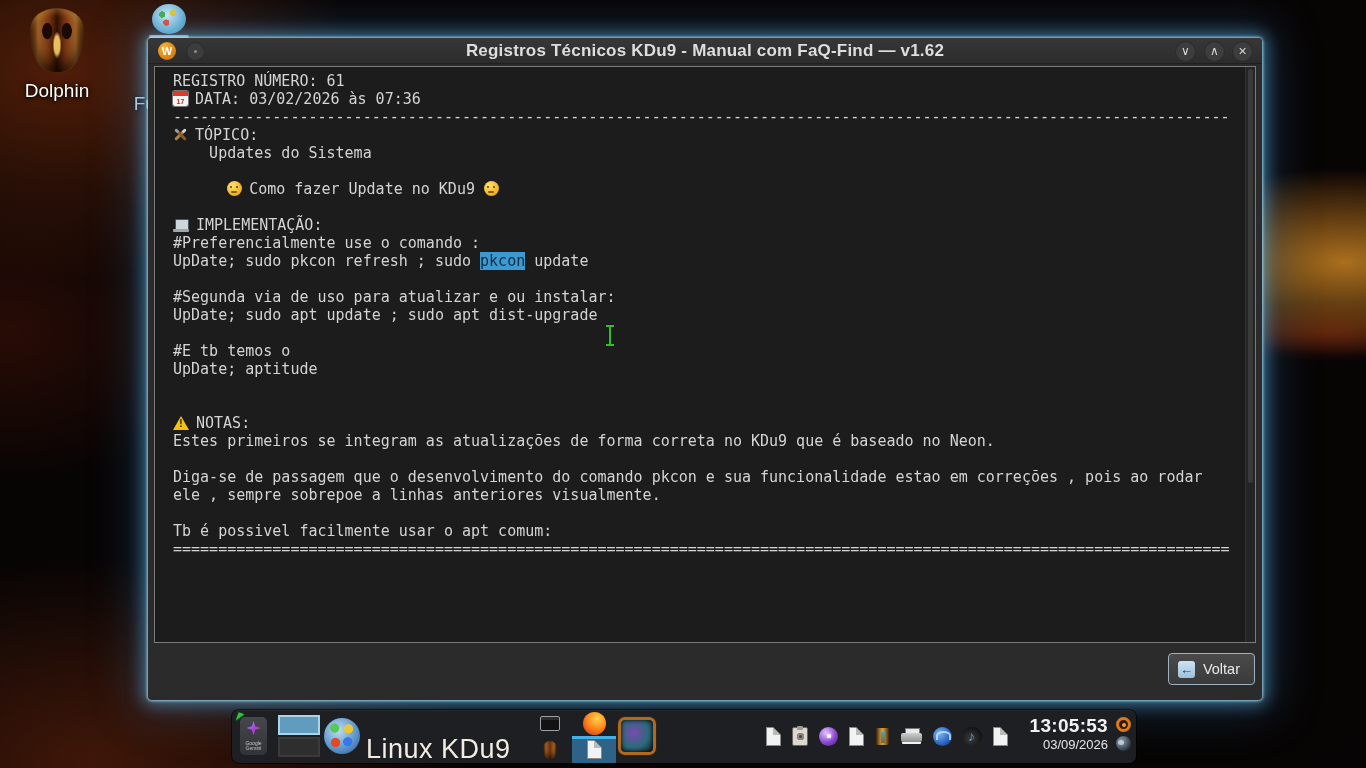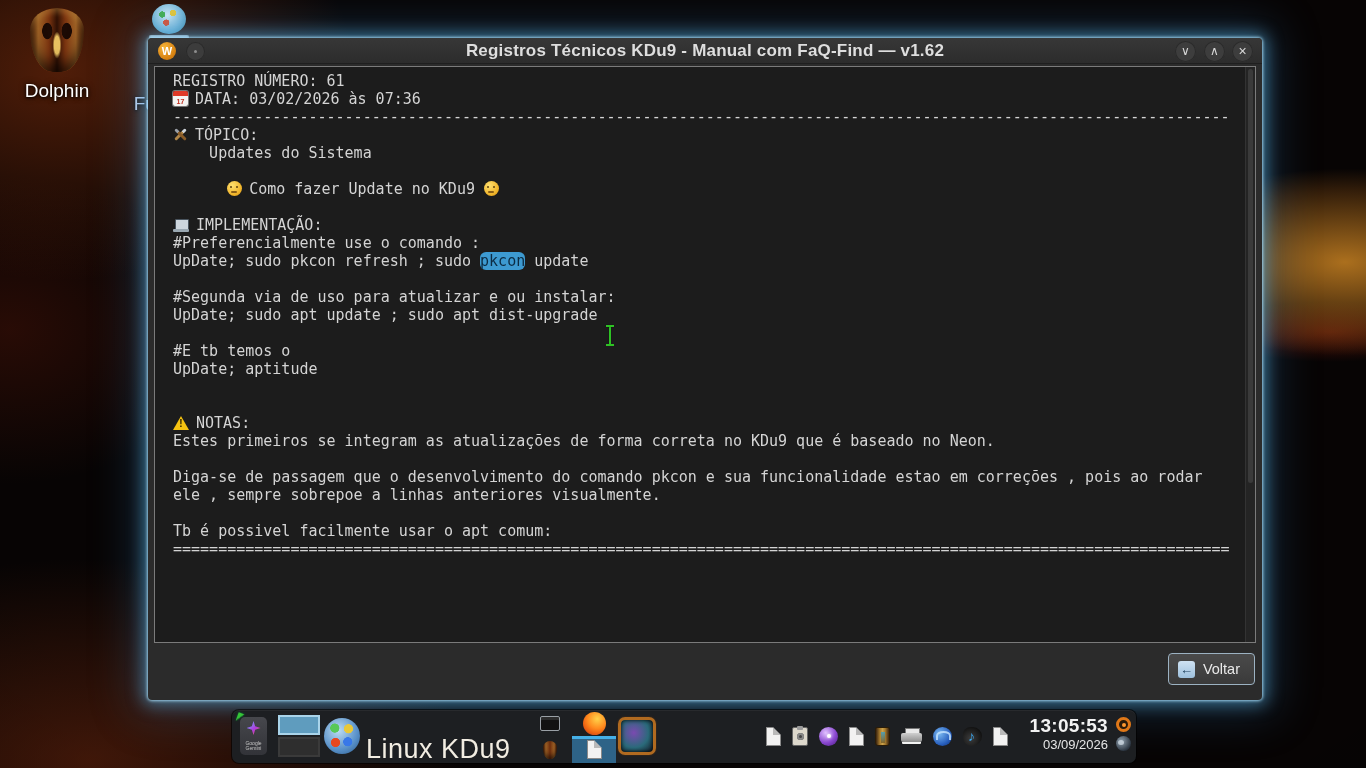--- a/index.html
+++ b/index.html
@@ -56,21 +56,21 @@
   .pin-btn{position:absolute;left:38px;top:4px;width:19px;height:19px;border-radius:50%;background:#3c3c3c;box-shadow:inset 0 0 0 1px #2a2a2a;}
   .pin-btn::after{content:"";position:absolute;left:8px;top:8px;width:3px;height:3px;border-radius:50%;background:#8d8d8d;}
   .title-text{position:absolute;left:0;right:0;top:0;line-height:26px;text-align:center;color:#dedede;font-size:17px;font-weight:600;letter-spacing:.2px;}
   .winbtn{position:absolute;top:3px;width:21px;height:21px;border-radius:50%;background:#3d3d3d;box-shadow:inset 0 0 0 1px #2a2a2a;color:#d8d8d8;text-align:center;font-size:12px;line-height:20px;}
   .btn-min{right:66px;} .btn-max{right:37px;} .btn-close{right:9px;font-size:14px;}
 
   .content{position:absolute;left:6px;right:6px;top:28px;bottom:57px;background:#1c1c1c;border:1px solid #7b7b7b;overflow:hidden;text-decoration:underline;}
   .doc{position:absolute;left:0;top:0;right:10px;bottom:0;padding:5px 0 0 18px;
     font-family:"DejaVu Sans Mono","Liberation Mono",monospace;font-size:15px;line-height:18px;color:#d4d4d4;white-space:pre;}
   .doc-line{height:18px;}
-  .hl{background:#3d9ad1;color:#0c2c44;border-radius:6px;}
+  .hl{background:#3d9ad1;color:#0c2c44;}
   .scrollbar{position:absolute;right:0;top:0;bottom:0;width:10px;background:#242424;border-left:1px solid #333;}
   .scroll-thumb{position:absolute;left:2px;right:2px;top:2px;height:72%;border-radius:3px;background:#3a3a3a;}
 
   
   .icon{display:inline-block;vertical-align:-2px;margin-right:7px;position:relative;}
   .icon-calendar{width:15px;height:15px;border-radius:2px;background:linear-gradient(180deg,#df3a28 0 36%,#f4f4f2 36%);box-shadow:0 0 0 1px #777;}
   .icon-calendar::after{content:"17";position:absolute;left:0;right:0;bottom:0;font:bold 7px/9px "Liberation Sans",sans-serif;color:#c22f1e;text-align:center;}
   .icon-tools{width:15px;height:15px;}
   .icon-tools::before,.icon-tools::after{content:"";position:absolute;left:6px;top:0;width:3px;height:15px;border-radius:2px;}
   .icon-tools::before{transform:rotate(45deg);background:linear-gradient(#cfd4da 0 30%,#b08648 30%);}

